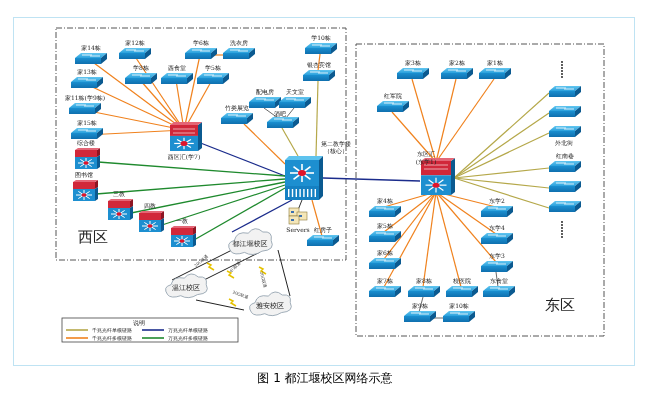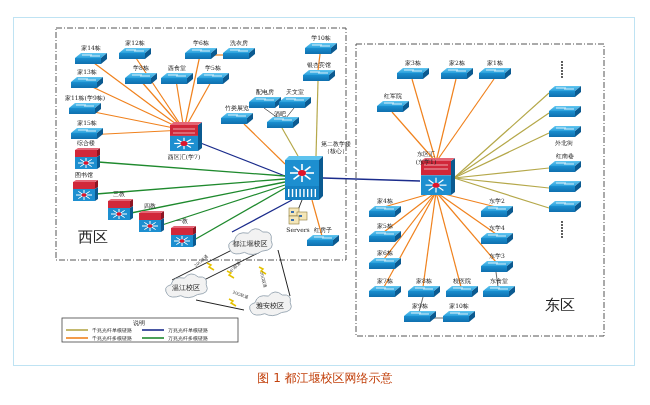--- a/index.html
+++ b/index.html
@@ -1,19 +1,19 @@
 <!DOCTYPE html>
 <html><head>
 <meta charset="utf-8">
 <style>
   html,body{margin:0;padding:0;background:#fff;}
   body{width:650px;height:405px;position:relative;overflow:hidden;font-family:"DejaVu Serif","Liberation Serif",serif;}
   #frame{position:absolute;left:13px;top:17px;width:622px;height:349px;border:1.5px solid #bfe3f3;box-sizing:border-box;}
   #stage{position:absolute;left:0;top:0;width:650px;height:405px;}
-  .caption{position:absolute;left:0;width:650px;top:370px;text-align:center;font-family:"DejaVu Sans","Liberation Sans",sans-serif;font-size:12px;color:#c2410c;}
+  .caption{position:absolute;left:0;width:650px;top:370px;text-align:center;font-family:"DejaVu Sans","Liberation Sans",sans-serif;font-size:12px;color:#000000;}
   svg text{font-family:"DejaVu Serif","Liberation Serif",serif;}
 </style>
 </head>
 <body>
 
 <div id="frame"></div>
 
 <svg id="stage" viewBox="0 0 650 405" xmlns="http://www.w3.org/2000/svg">
   <defs>
     <linearGradient id="swTop" x1="0" y1="0" x2="0" y2="1">

